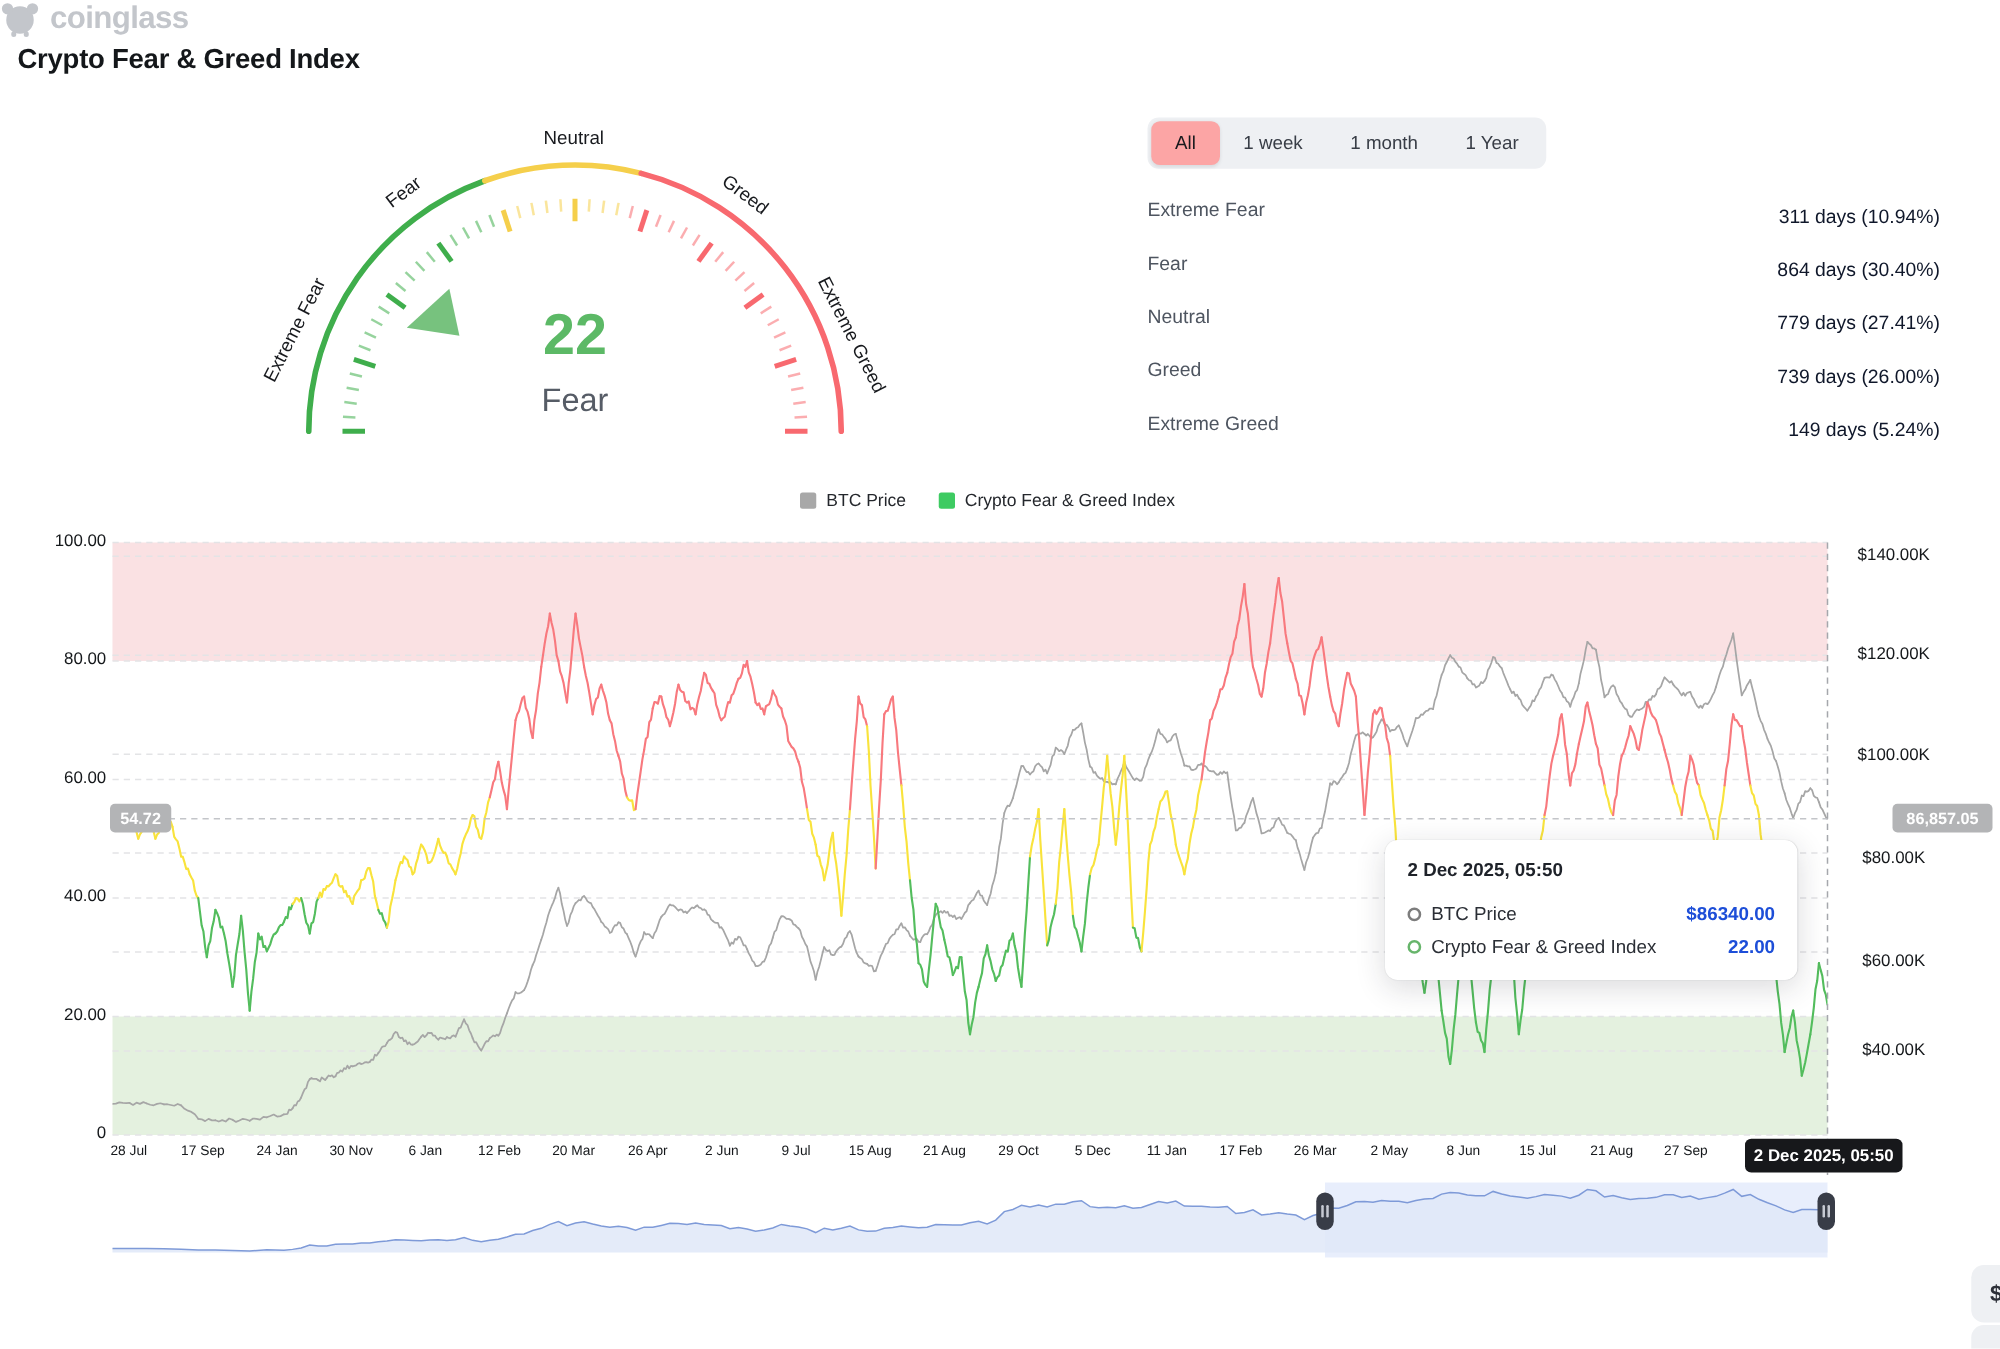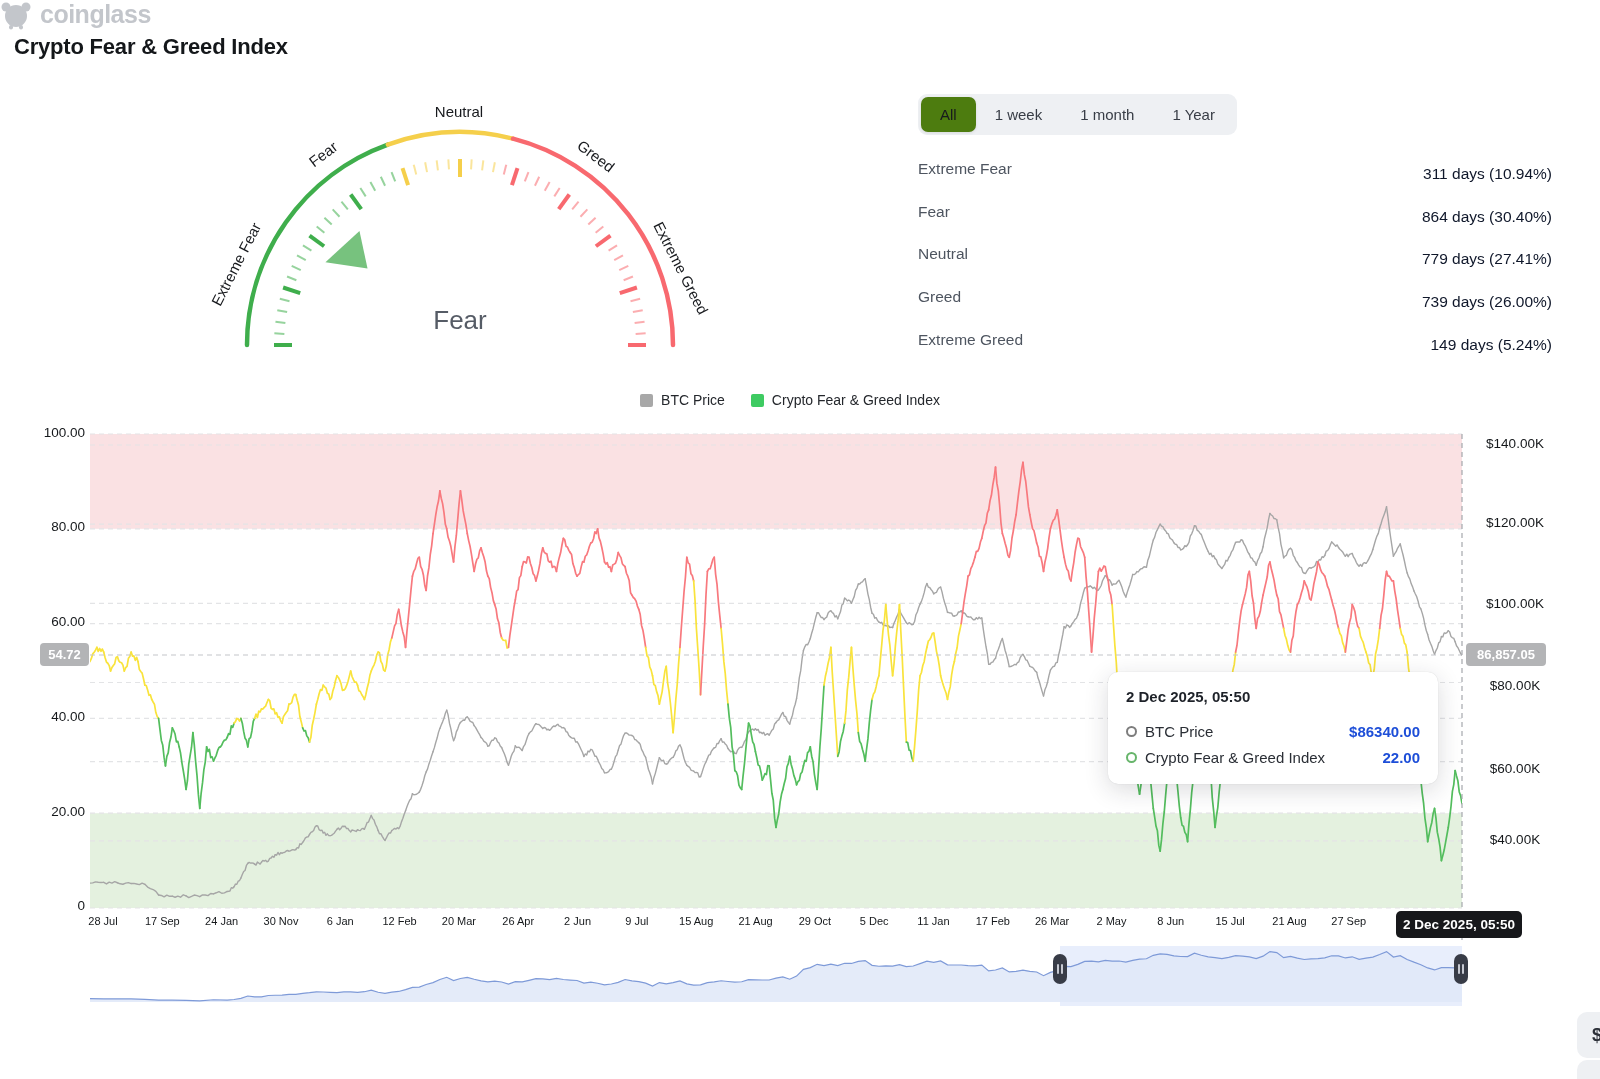--- a/index.html
+++ b/index.html
@@ -8,35 +8,35 @@
   .abs{position:absolute;}
   #page-title{left:14px;top:34px;font-size:22px;font-weight:800;letter-spacing:-.2px;color:#14171a;}
   
   #gauge-svg{left:228px;top:112px;}
   .gauge-zone-label{font-size:15px;color:#17191d;white-space:nowrap;transform-origin:center;}
   #gauge-value{left:390px;top:240px;width:140px;text-align:center;font-size:46px;font-weight:700;color:#5cb966;}
   #gauge-class{left:390px;top:305px;width:140px;text-align:center;font-size:26px;color:#565c66;}
   
   #tabs{left:918px;top:94px;height:41px;background:#eef0f3;border-radius:9px;display:flex;align-items:center;padding:0 3px;}
   .tab{padding:0 19px;height:35px;display:flex;align-items:center;font-size:15px;color:#383d46;cursor:pointer;border-radius:7px;white-space:nowrap;}
-  .tab.selected{background:#4d7c0f;box-shadow:0 1px 3px rgba(20,24,31,.10);font-weight:500;color:#17191d;}
+  .tab.selected{background:#fca5a5;box-shadow:0 1px 3px rgba(20,24,31,.10);font-weight:500;color:#17191d;}
   #stats{left:918px;top:148px;width:634px;}
   .stat-row{height:42.6px;display:flex;align-items:center;justify-content:space-between;}
   .stat-label{font-size:15.5px;color:#4e5560;}
   .stat-value{font-size:15.5px;color:#0f172a;margin-top:10px;}
   
   #legend{left:0;top:392px;width:1580px;display:flex;justify-content:center;gap:26px;align-items:center;}
   .legend-item{display:flex;align-items:center;gap:8px;font-size:14px;color:#24272c;}
   .swatch{width:13px;height:13px;border-radius:2px;display:inline-block;}
   
   .ytick{font-size:13.5px;color:#15181b;}
   .ytick-left{left:18px;width:67px;text-align:right;}
   .ytick-right{left:1470px;width:90px;text-align:center;}
   .badge{border-radius:4px;background:#b3b4b6;color:#fff;font-size:13px;font-weight:700;
-         display:flex;align-items:center;justify-content:center;z-index:3;}
+         display:flex;align-items:center;justify-content:center;z-index:3;margin-left:48px;}
   #x-badge{left:1396px;top:911px;width:126px;height:27px;border-radius:5px;background:#17181b;color:#fff;
            font-size:13.5px;font-weight:700;display:flex;align-items:center;justify-content:center;z-index:4;}
   #xticks span{position:absolute;top:915px;transform:translateX(-50%);font-size:11px;color:#15181b;white-space:nowrap;}
   
   #tooltip{left:1108px;top:672px;width:330px;background:#fff;border-radius:10px;z-index:5;
            box-shadow:0 6px 24px rgba(30,34,45,.16),0 0 1px rgba(30,34,45,.2);padding:16px 18px 14px 18px;box-sizing:border-box;}
   #tooltip .tt-title{font-size:15px;font-weight:700;color:#1e2229;margin-bottom:13px;}
   .tt-row{display:flex;align-items:center;gap:8px;height:26px;font-size:15px;color:#2a2e35;}
   .tt-ring{width:11px;height:11px;border-radius:50%;background:#fff;box-sizing:border-box;flex:none;}
   .tt-label{flex:1;}
@@ -534,20 +534,21 @@
       <line x1="406.6121874313481" y1="210.9413508926825" x2="416.5333344444929" y2="209.68801855703944" stroke="#f8696f" stroke-width="2" stroke-opacity="0.55"></line>
       <line x1="407.65270420337583" y1="221.94886856284086" x2="417.63297148765855" y2="221.32096336754773" stroke="#f8696f" stroke-width="2" stroke-opacity="0.55"></line>
       <line x1="400" y1="233" x2="418" y2="233" stroke="#f8696f" stroke-width="4" stroke-opacity="1"></line>
       <path d="M 139.53841086690528 156.50912123015726 L 97.42714440539842 150.21022685672756 L 131.48059647080487 118.98311741617017 Z" fill="#77c27e"></path>
     </svg>
   <span class="abs gauge-zone-label" style="left:236px;top:264px;transform:translate(-50%,-50%) rotate(-63deg);">Extreme Fear</span>
   <span class="abs gauge-zone-label" style="left:323px;top:154px;transform:translate(-50%,-50%) rotate(-37deg);">Fear</span>
   <span class="abs gauge-zone-label" style="left:459px;top:111px;transform:translate(-50%,-50%);">Neutral</span>
   <span class="abs gauge-zone-label" style="left:596px;top:156px;transform:translate(-50%,-50%) rotate(37deg);">Greed</span>
   <span class="abs gauge-zone-label" style="left:681px;top:268px;transform:translate(-50%,-50%) rotate(63deg);">Extreme Greed</span>
+  <div id="gauge-value" class="abs" style="z-index:2;">22</div>
   <div id="gauge-class" class="abs" style="z-index:2;">Fear</div>
 
   <div id="tabs" class="abs" style="z-index:2;">
     <div class="tab selected">All</div>
     <div class="tab">1 week</div>
     <div class="tab">1 month</div>
     <div class="tab">1 Year</div>
   </div>
 
   <div id="stats" class="abs" style="z-index:2;">

